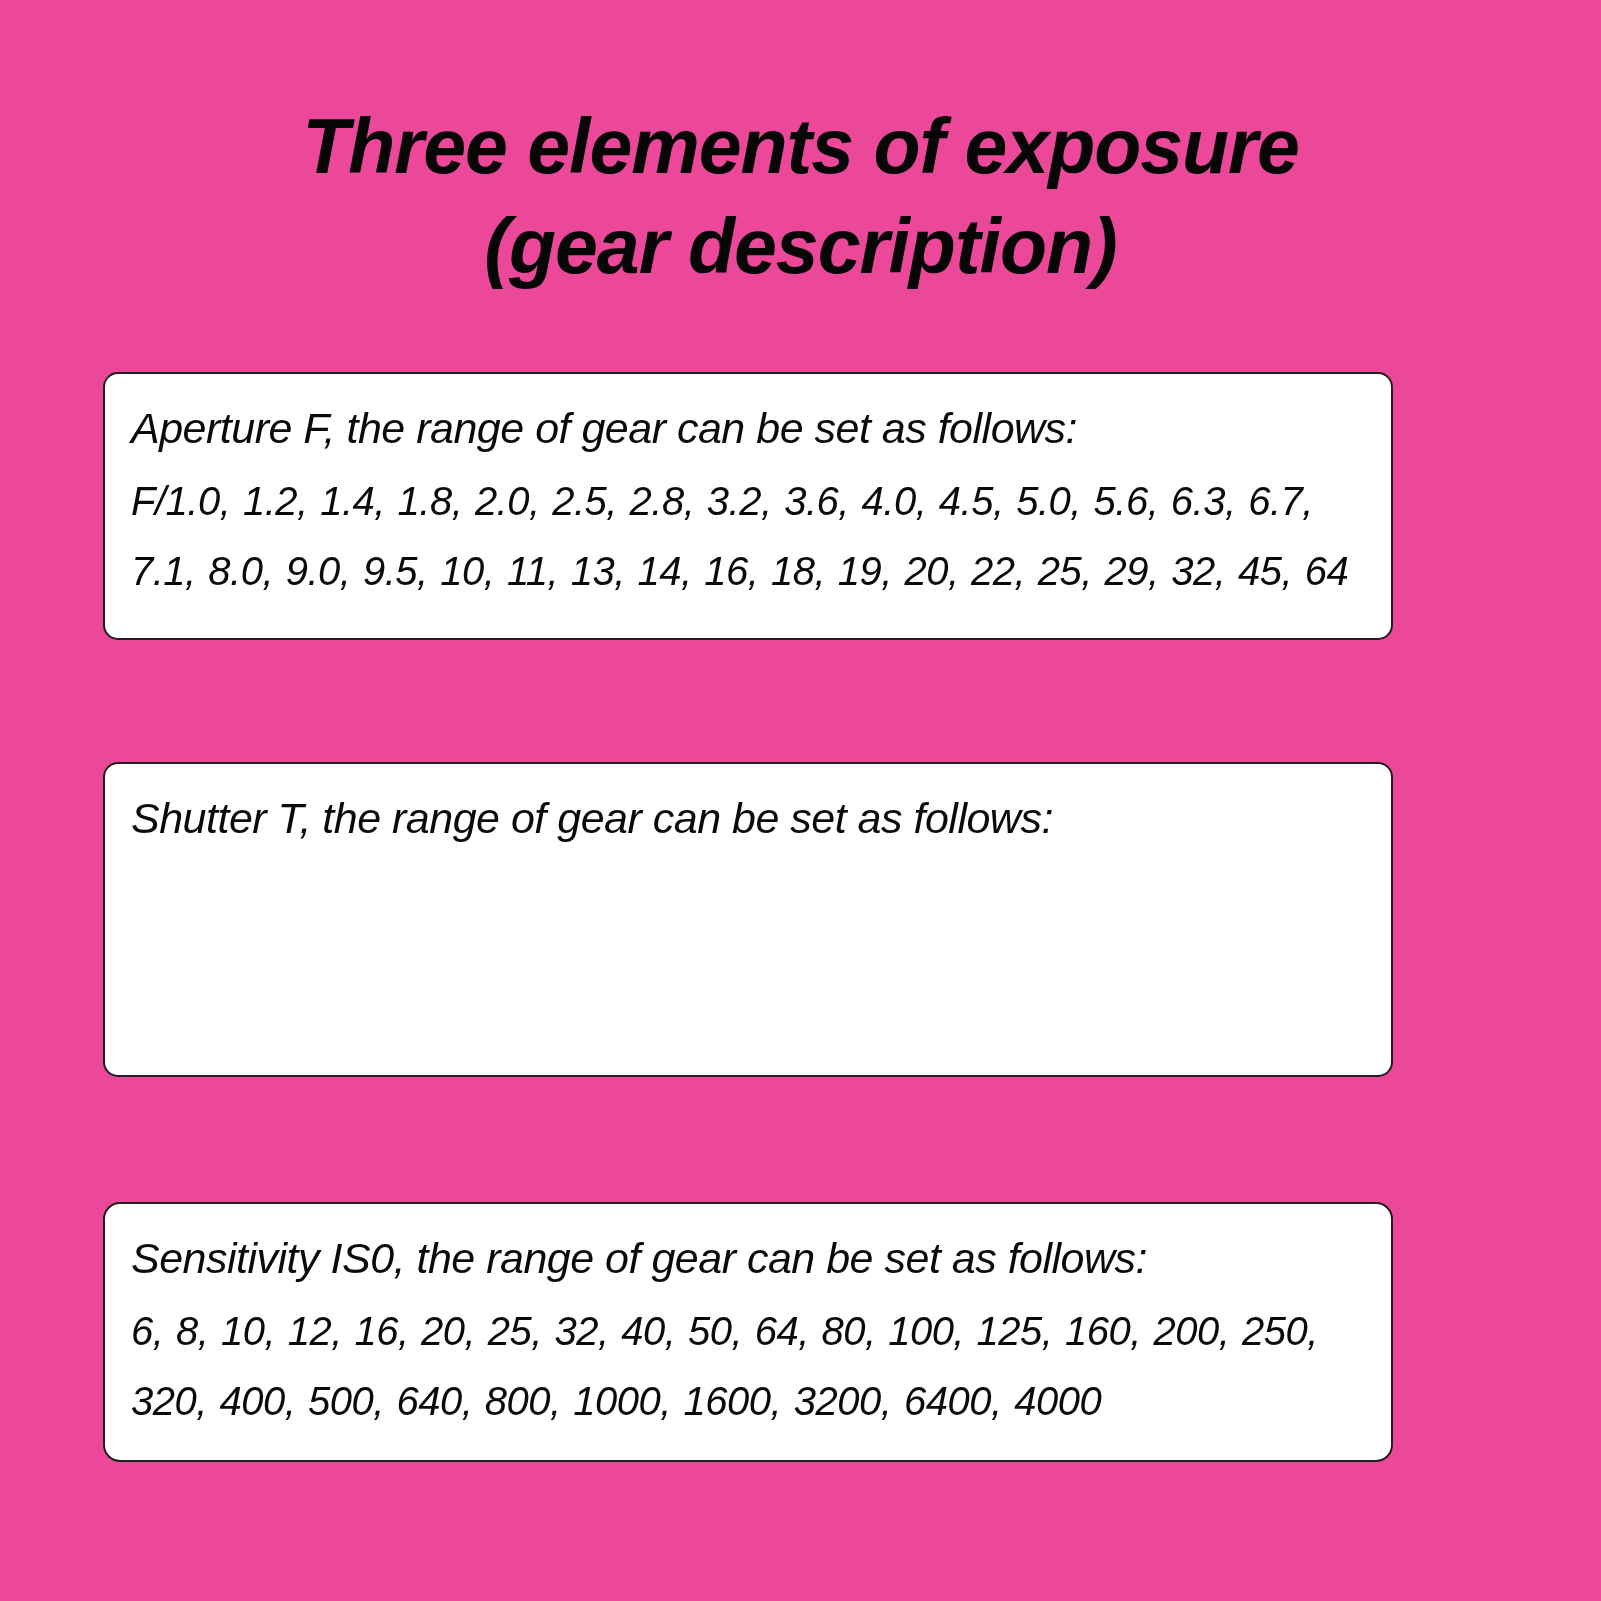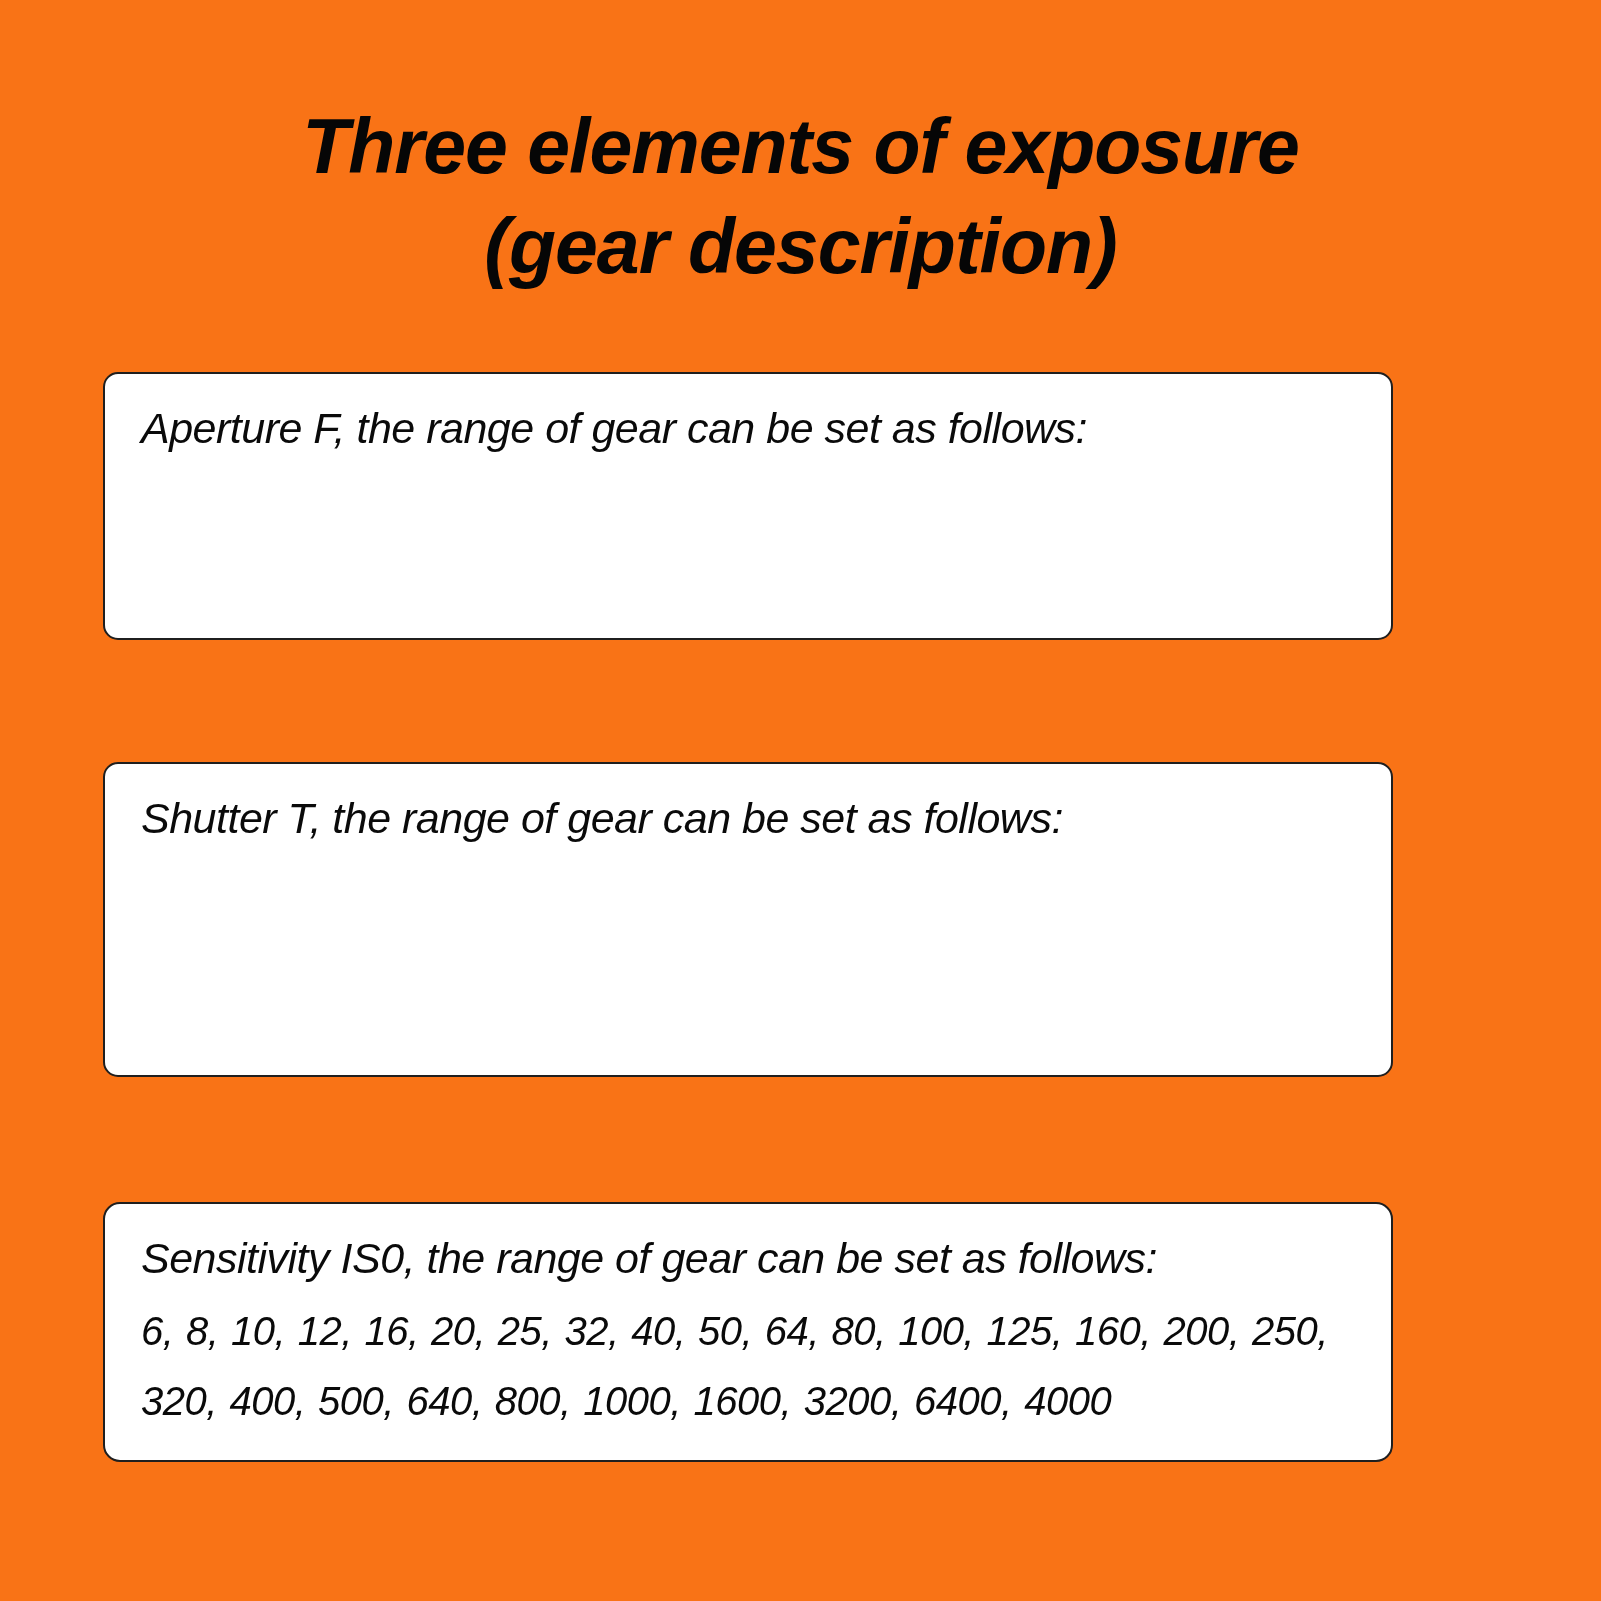--- a/index.html
+++ b/index.html
@@ -6,21 +6,21 @@
   html, body {
     width: 1601px;
     background: #ffffff;
     font-family: "Liberation Sans", sans-serif;
     color: #0d0d0d;
   }
   .page {
     position: relative;
     width: 1601px;
     height: 1601px;
-    background: #f97316;
+    background: #ec4899;
     overflow: hidden;
   }
   .title-block {
     padding-top: 96px;
     text-align: center;
   }
   .title-line1, .title-line2 {
     font-family: "Liberation Sans", sans-serif;
     font-style: italic;
     font-weight: bold;
@@ -29,21 +29,21 @@
     letter-spacing: -1px;
     color: #060606;
   }
   .info-box {
     position: absolute;
     left: 103px;
     width: 1290px;
     border: 2px solid #1f1f1f;
     border-radius: 15px;
     background: #ffffff;
-    padding: 22px 26px 24px 36px;
+    padding: 22px 26px 24px 26px;
   }
   .box-aperture { top: 372px; min-height: 268px; }
   .box-shutter  { top: 762px; min-height: 315px; }
   .box-iso      { top: 1202px; min-height: 246px; border-radius: 17px; }
   .box-heading {
     font-style: italic;
     font-weight: normal;
     font-size: 43px;
     line-height: 64px;
     letter-spacing: -0.5px;
@@ -65,20 +65,21 @@
 
 <div class="page">
 
   <div class="title-block">
     <div class="title-line1">Three elements of exposure</div>
     <div class="title-line2">(gear description)</div>
   </div>
 
   <div class="info-box box-aperture">
     <div class="box-heading">Aperture F, the range of gear can be set as follows:</div>
+    <div class="box-body">F/1.0, 1.2, 1.4, 1.8, 2.0, 2.5, 2.8, 3.2, 3.6, 4.0, 4.5, 5.0, 5.6, 6.3, 6.7, 7.1, 8.0, 9.0, 9.5, 10, 11, 13, 14, 16, 18, 19, 20, 22, 25, 29, 32, 45, 64</div>
   </div>
 
   <div class="info-box box-shutter">
     <div class="box-heading">Shutter T, the range of gear can be set as follows:</div>
   </div>
 
   <div class="info-box box-iso">
     <div class="box-heading">Sensitivity IS0, the range of gear can be set as follows:</div>
     <div class="box-body">6, 8, 10, 12, 16, 20, 25, 32, 40, 50, 64, 80, 100, 125, 160, 200, 250, 320, 400, 500, 640, 800, 1000, 1600, 3200, 6400, 4000</div>
   </div>

